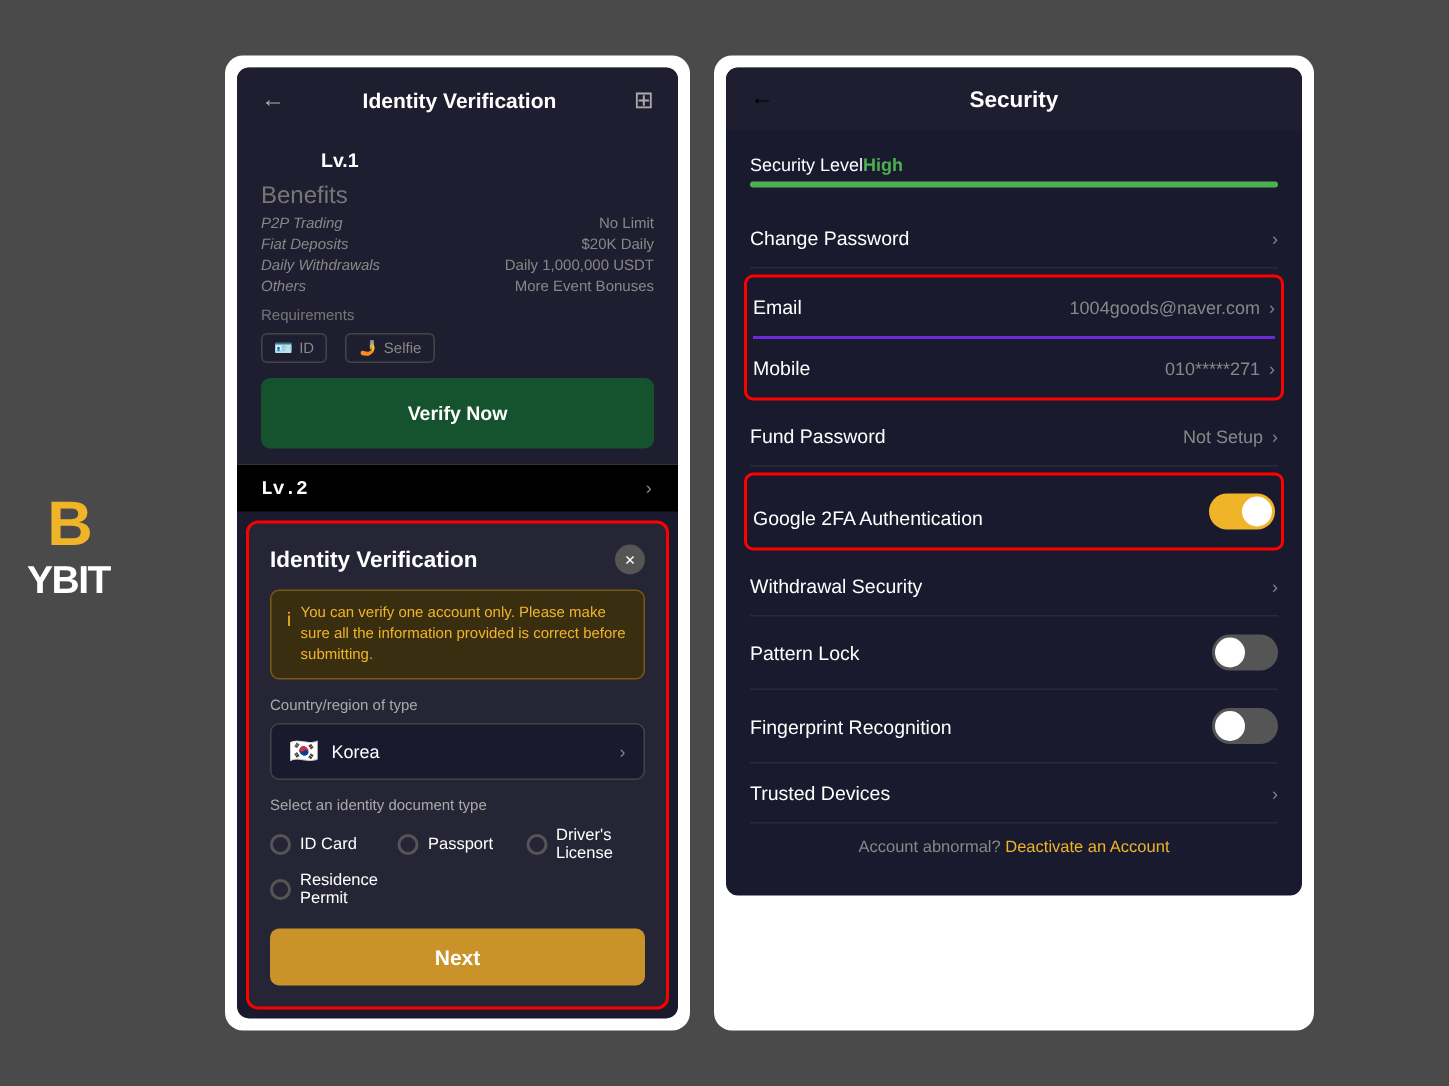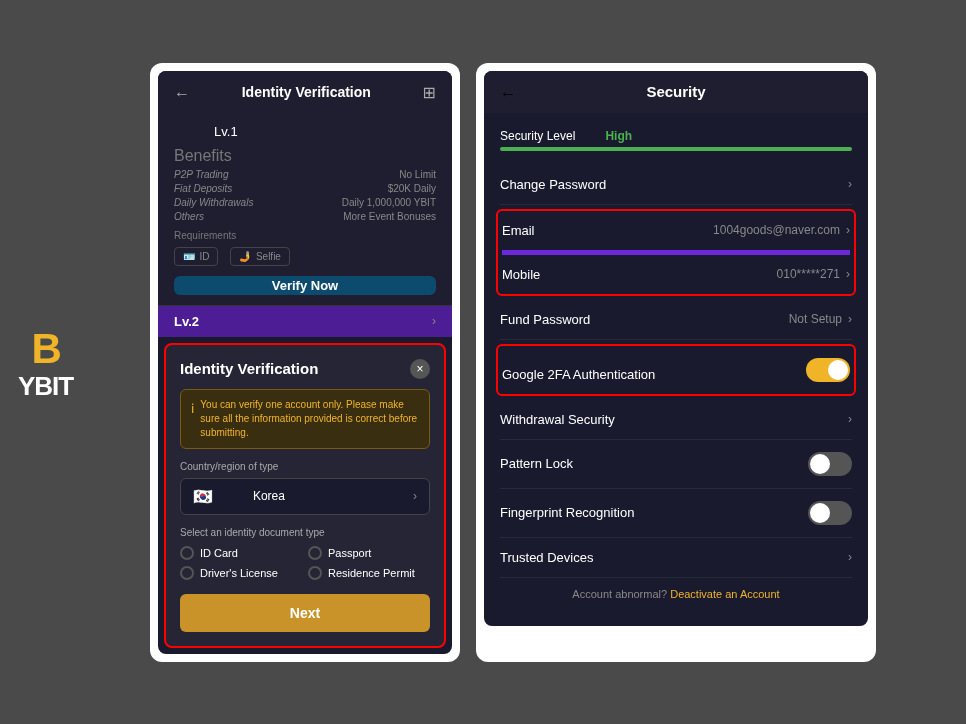--- a/index.html
+++ b/index.html
@@ -93,21 +93,21 @@
     }
 
     
     .level-section {
       background: #1e1e30;
       padding: 10px 16px;
     }
     .level-label {
       color: white;
       font-size: 13px;
-      font-weight: 400;
+      font-weight: 700;
       margin-bottom: 8px;
       padding-left: 40px;
     }
     .benefits-label {
       color: #777;
       font-size: 16px;
       margin-bottom: 4px;
     }
     .benefit-row {
       display: flex;
@@ -139,38 +139,39 @@
       display: flex;
       align-items: center;
       gap: 4px;
       color: #888;
       font-size: 10px;
       border: 1px solid #444;
       padding: 3px 8px;
       border-radius: 4px;
     }
     .verify-btn {
-      background: #0c4a6e;
+      background: #14532d;
       color: white;
       border: none;
       width: 100%;
-      padding: 2px;
+      padding: 16px;
       border-radius: 6px;
       font-size: 13px;
       font-weight: 600;
       cursor: pointer;
     }
 
     .level2-bar {
-      background: #4c1d95;
+      background: #000000;
       padding: 8px 16px;
       display: flex;
       align-items: center;
       justify-content: space-between;
       border-top: 1px solid #333;
+      font-family: Liberation Mono, monospace;
     }
     .level2-label {
       color: white;
       font-size: 13px;
       font-weight: 700;
     }
     .chevron-right {
       color: #888;
       font-size: 12px;
     }
@@ -249,35 +250,34 @@
       display: flex;
       align-items: center;
       gap: 8px;
     }
     .country-flag {
       font-size: 16px;
     }
     .country-name {
       color: white;
       font-size: 12px;
-      margin-left: 32px;
     }
     .country-arrow {
       color: #888;
       font-size: 12px;
     }
 
     .doc-type-label {
       color: #aaa;
       font-size: 10px;
       margin-bottom: 8px;
     }
     .doc-options {
       display: grid;
-      grid-template-columns: 1fr 1fr;
+      grid-template-columns: 1fr 1fr 1fr;
       gap: 6px;
       margin-bottom: 14px;
     }
     .doc-option {
       display: flex;
       align-items: center;
       gap: 6px;
       color: white;
       font-size: 11px;
     }
@@ -361,32 +361,30 @@
     .android-badge {
       background: #2a2a3e;
       color: #aaa;
       font-size: 9px;
       padding: 1px 5px;
       border-radius: 3px;
     }
 
     .security-level-row {
       display: flex;
-      gap: 10px;
       margin-bottom: 4px;
     }
     .security-level-label {
       color: white;
       font-size: 12px;
     }
     .security-level-value {
       color: #4caf50;
       font-size: 12px;
       font-weight: 600;
-      margin-left: 20px;
     }
     .security-bar {
       height: 4px;
       background: #4caf50;
       border-radius: 2px;
       width: 100%;
       margin-bottom: 14px;
     }
 
     .menu-item {
@@ -495,21 +493,21 @@
           <div class="benefit-row">
             <span class="benefit-key">P2P Trading</span>
             <span class="benefit-val">No Limit</span>
           </div>
           <div class="benefit-row">
             <span class="benefit-key">Fiat Deposits</span>
             <span class="benefit-val">$20K Daily</span>
           </div>
           <div class="benefit-row">
             <span class="benefit-key">Daily Withdrawals</span>
-            <span class="benefit-val">Daily 1,000,000 YBIT</span>
+            <span class="benefit-val">Daily 1,000,000 USDT</span>
           </div>
           <div class="benefit-row">
             <span class="benefit-key">Others</span>
             <span class="benefit-val">More Event Bonuses</span>
           </div>
           <div class="requirements-label">Requirements</div>
           <div class="req-icons">
             <div class="req-icon-item">
               <span>🪪</span>
               <span>ID</span>
@@ -590,21 +588,21 @@
             <span class="security-level-value">High</span>
           </div>
           <div class="security-bar"></div>
 
           <div class="menu-item">
             <span class="menu-item-label">Change Password</span>
             <span class="arrow-right">›</span>
           </div>
 
           <div class="red-bordered">
-            <div class="menu-item" style="border-bottom:5px solid #6d28d9;">
+            <div class="menu-item" style="border-bottom:2px solid #6d28d9;">
               <span class="menu-item-label">Email</span>
               <div class="menu-item-right">
                 <span class="menu-item-value">1004goods@naver.com</span>
                 <span class="arrow-right">›</span>
               </div>
             </div>
             <div class="menu-item" style="border-bottom:none;">
               <span class="menu-item-label">Mobile</span>
               <div class="menu-item-right">
                 <span class="menu-item-value">010*****271</span>

